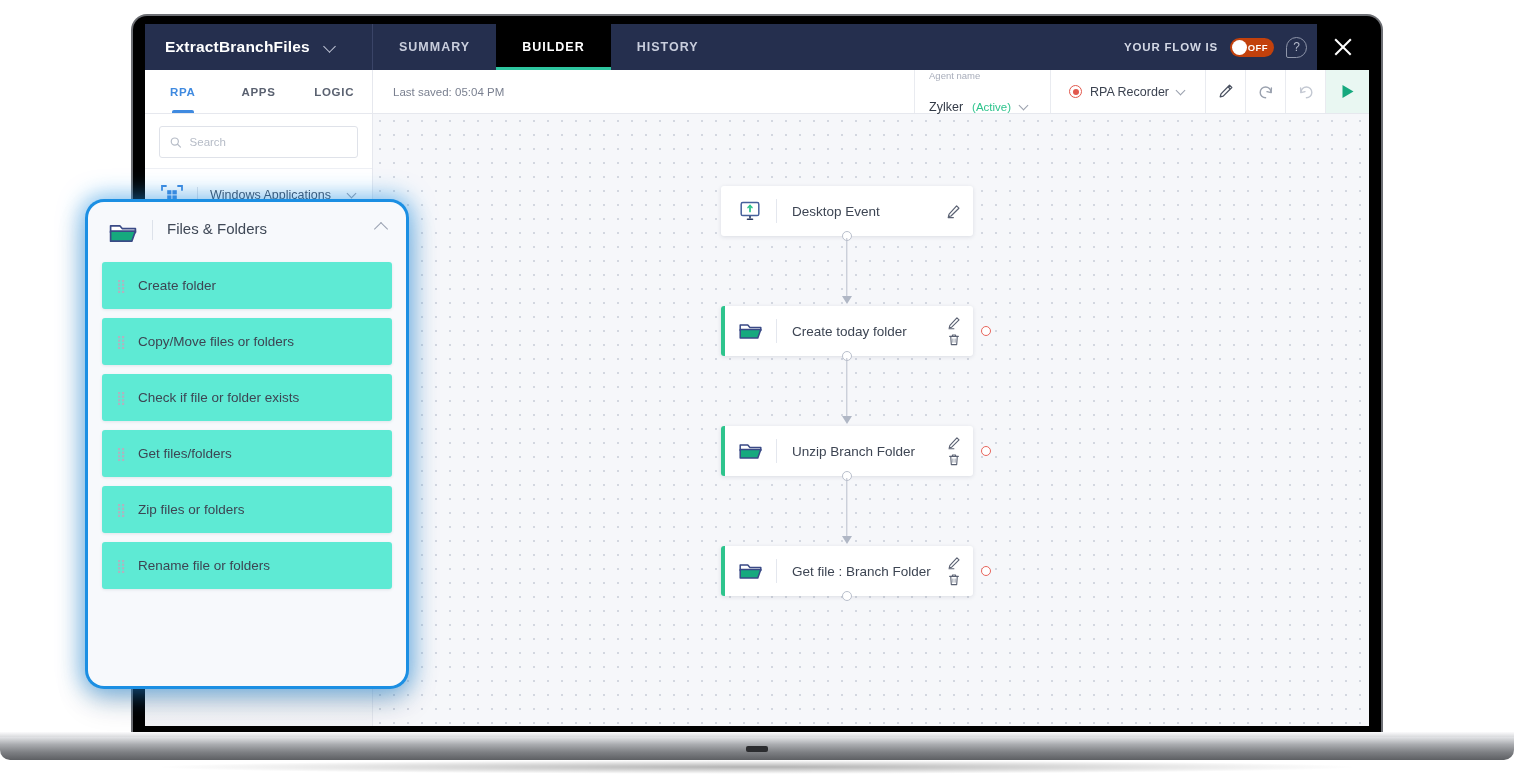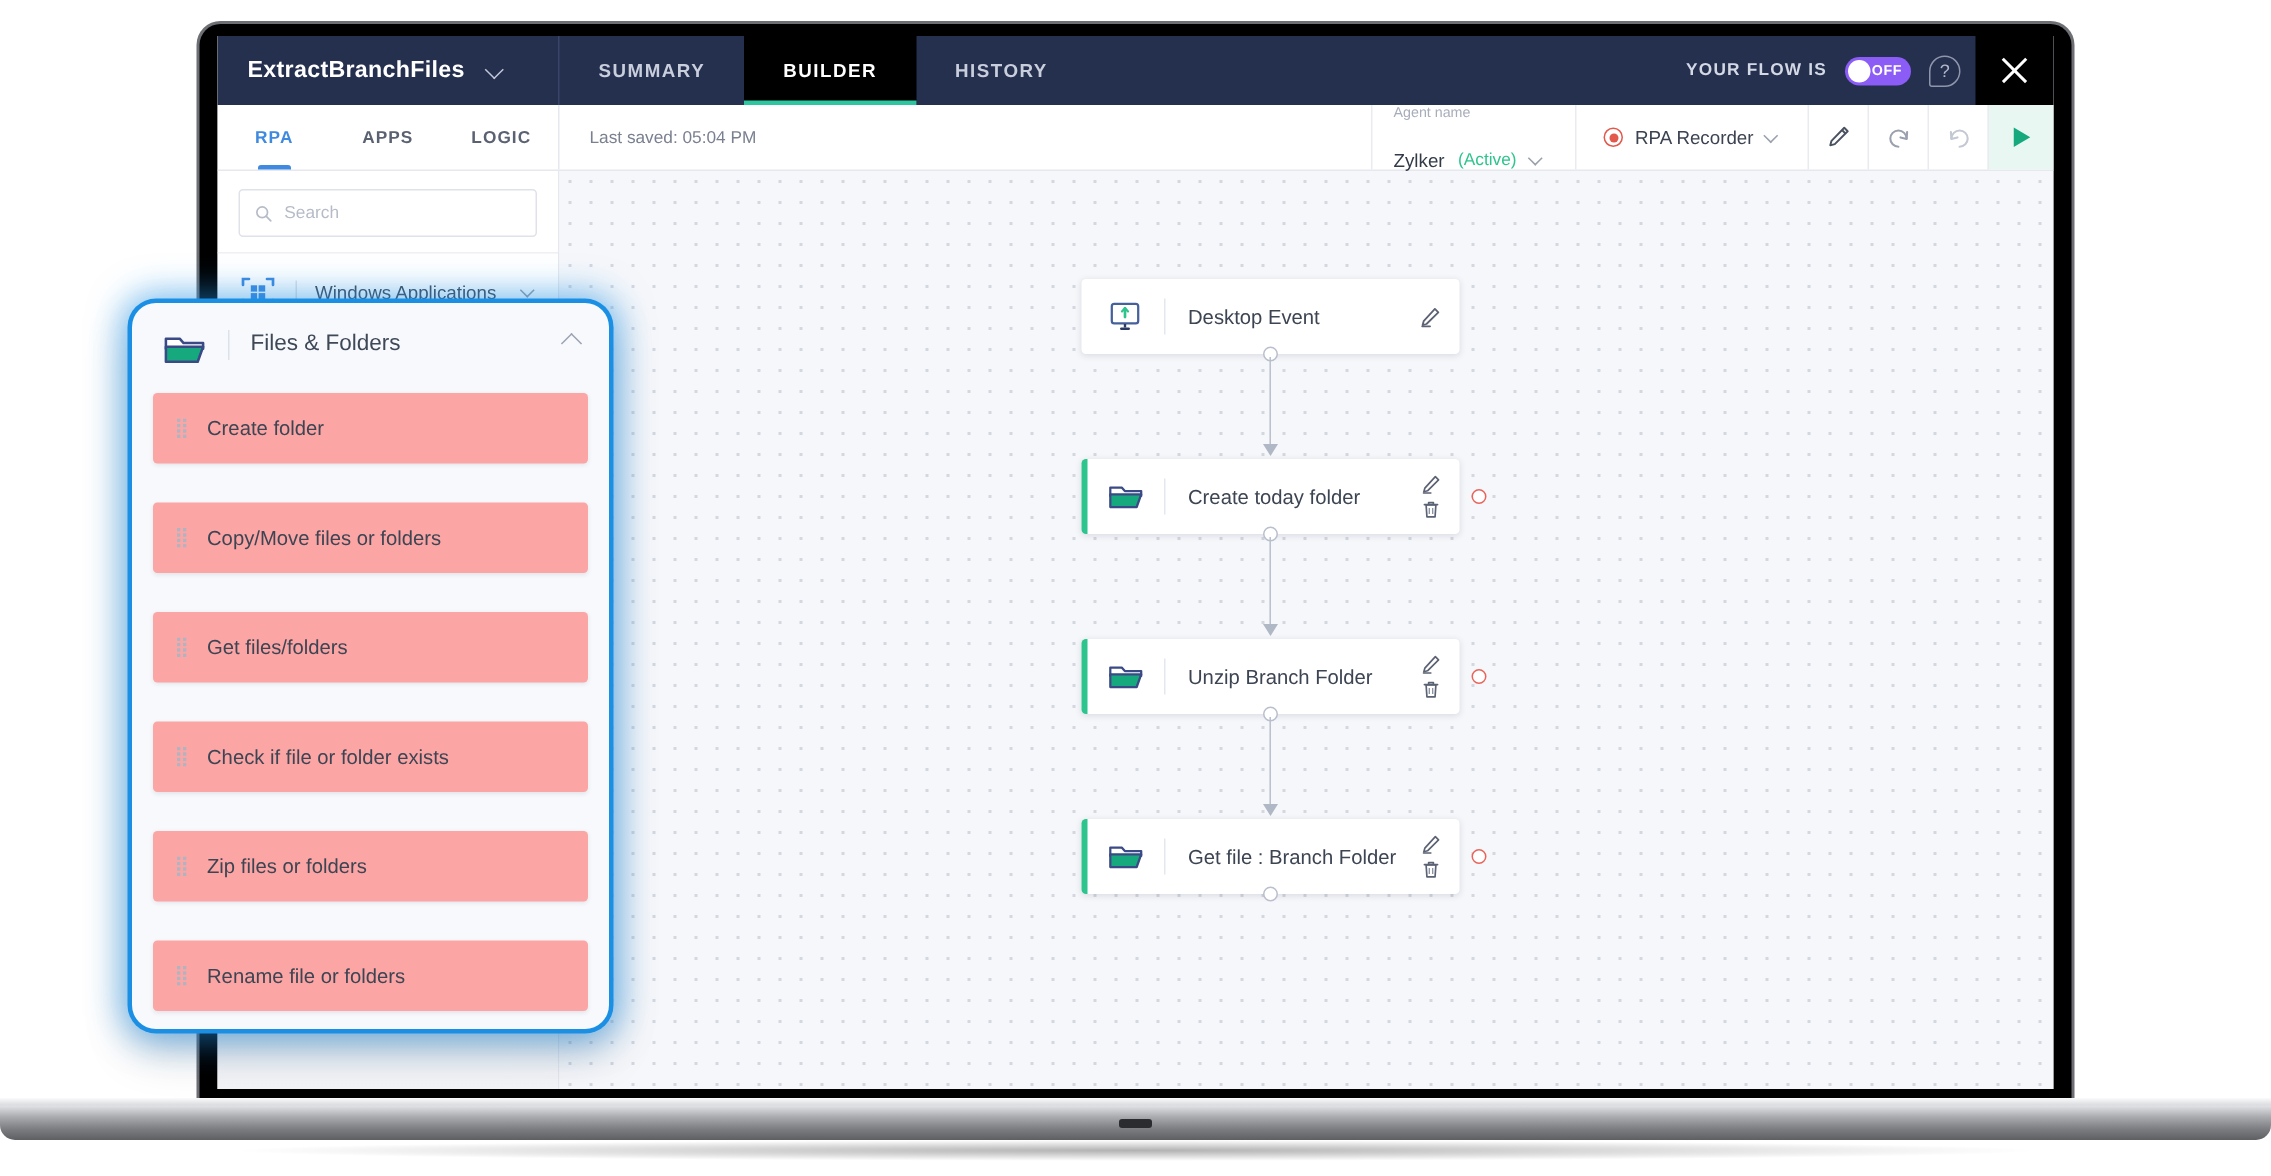--- a/index.html
+++ b/index.html
@@ -81,21 +81,21 @@
     height: 3px; background: #2ec6a0;
   }
   .hdr-right {
     margin-left: auto; display: flex; align-items: center; gap: 12px;
     padding-right: 10px;
   }
   .flow-state-label {
     color: #d3d8e5; font-size: 11.5px; font-weight: bold; letter-spacing: .8px;
   }
   .toggle {
-    width: 44px; height: 19px; border-radius: 10px; background: #8b5cf6;
+    width: 44px; height: 19px; border-radius: 10px; background: #c2410c;
     position: relative; display: flex; align-items: center; cursor: pointer; text-align: right;
   }
   .toggle-knob {
     position: absolute; left: 2px; width: 15px; height: 15px;
     border-radius: 50%; background: #ffffff;
   }
   .toggle-text {
     position: absolute; right: 6px; color: #ffffff;
     font-size: 9.5px; font-weight: bold; letter-spacing: .4px;
   }
@@ -294,24 +294,24 @@
   .fp-title { color: #3f4856; font-size: 15px; flex: 1; }
   .chev-up { width: 14px; height: 14px; position: relative; }
   .chev-up::after {
     content: ""; position: absolute; left: 2px; top: 4px;
     width: 9px; height: 9px;
     border-right: 1.6px solid #9aa2b1; border-bottom: 1.6px solid #9aa2b1;
     transform: rotate(-135deg);
   }
   .fp-list { padding: 0 14px 14px 14px; }
   .fp-item {
-    height: 47px; background: #fca5a5; border-radius: 3px;
+    height: 47px; background: #5eead4; border-radius: 3px;
     box-shadow: 0 1px 3px rgba(40,50,80,0.10);
     display: flex; align-items: center; gap: 13px;
-    padding: 0 16px; margin-bottom: 26px; cursor: pointer;
+    padding: 0 16px; margin-bottom: 9px; cursor: pointer;
   }
   .grip { width: 7px; height: 13px; flex: none; }
   .fp-item-label { color: #3d4553; font-size: 13.5px; }
 </style>
 </head>
 <body>
 
 <div class="laptop">
 
   <div class="laptop-screen-outer">
@@ -634,39 +634,39 @@
                 <rect x="4" y="0" width="2.2" height="2.2"></rect>
               <rect x="0" y="3.6" width="2.2" height="2.2"></rect>
                 <rect x="4" y="3.6" width="2.2" height="2.2"></rect>
               <rect x="0" y="7.2" width="2.2" height="2.2"></rect>
                 <rect x="4" y="7.2" width="2.2" height="2.2"></rect>
               <rect x="0" y="10.8" width="2.2" height="2.2"></rect>
                 <rect x="4" y="10.8" width="2.2" height="2.2"></rect>
             </g>
           </svg>
         </span>
-        <span class="fp-item-label">Get files/folders</span>
+        <span class="fp-item-label">Check if file or folder exists</span>
       </div>
 
       <div class="fp-item">
         <span class="grip">
           <svg width="7" height="13" viewBox="0 0 7 13">
             <g fill="#aeb4c0">
               <rect x="0" y="0" width="2.2" height="2.2"></rect>
                 <rect x="4" y="0" width="2.2" height="2.2"></rect>
               <rect x="0" y="3.6" width="2.2" height="2.2"></rect>
                 <rect x="4" y="3.6" width="2.2" height="2.2"></rect>
               <rect x="0" y="7.2" width="2.2" height="2.2"></rect>
                 <rect x="4" y="7.2" width="2.2" height="2.2"></rect>
               <rect x="0" y="10.8" width="2.2" height="2.2"></rect>
                 <rect x="4" y="10.8" width="2.2" height="2.2"></rect>
             </g>
           </svg>
         </span>
-        <span class="fp-item-label">Check if file or folder exists</span>
+        <span class="fp-item-label">Get files/folders</span>
       </div>
 
       <div class="fp-item">
         <span class="grip">
           <svg width="7" height="13" viewBox="0 0 7 13">
             <g fill="#aeb4c0">
               <rect x="0" y="0" width="2.2" height="2.2"></rect>
                 <rect x="4" y="0" width="2.2" height="2.2"></rect>
               <rect x="0" y="3.6" width="2.2" height="2.2"></rect>
                 <rect x="4" y="3.6" width="2.2" height="2.2"></rect>

